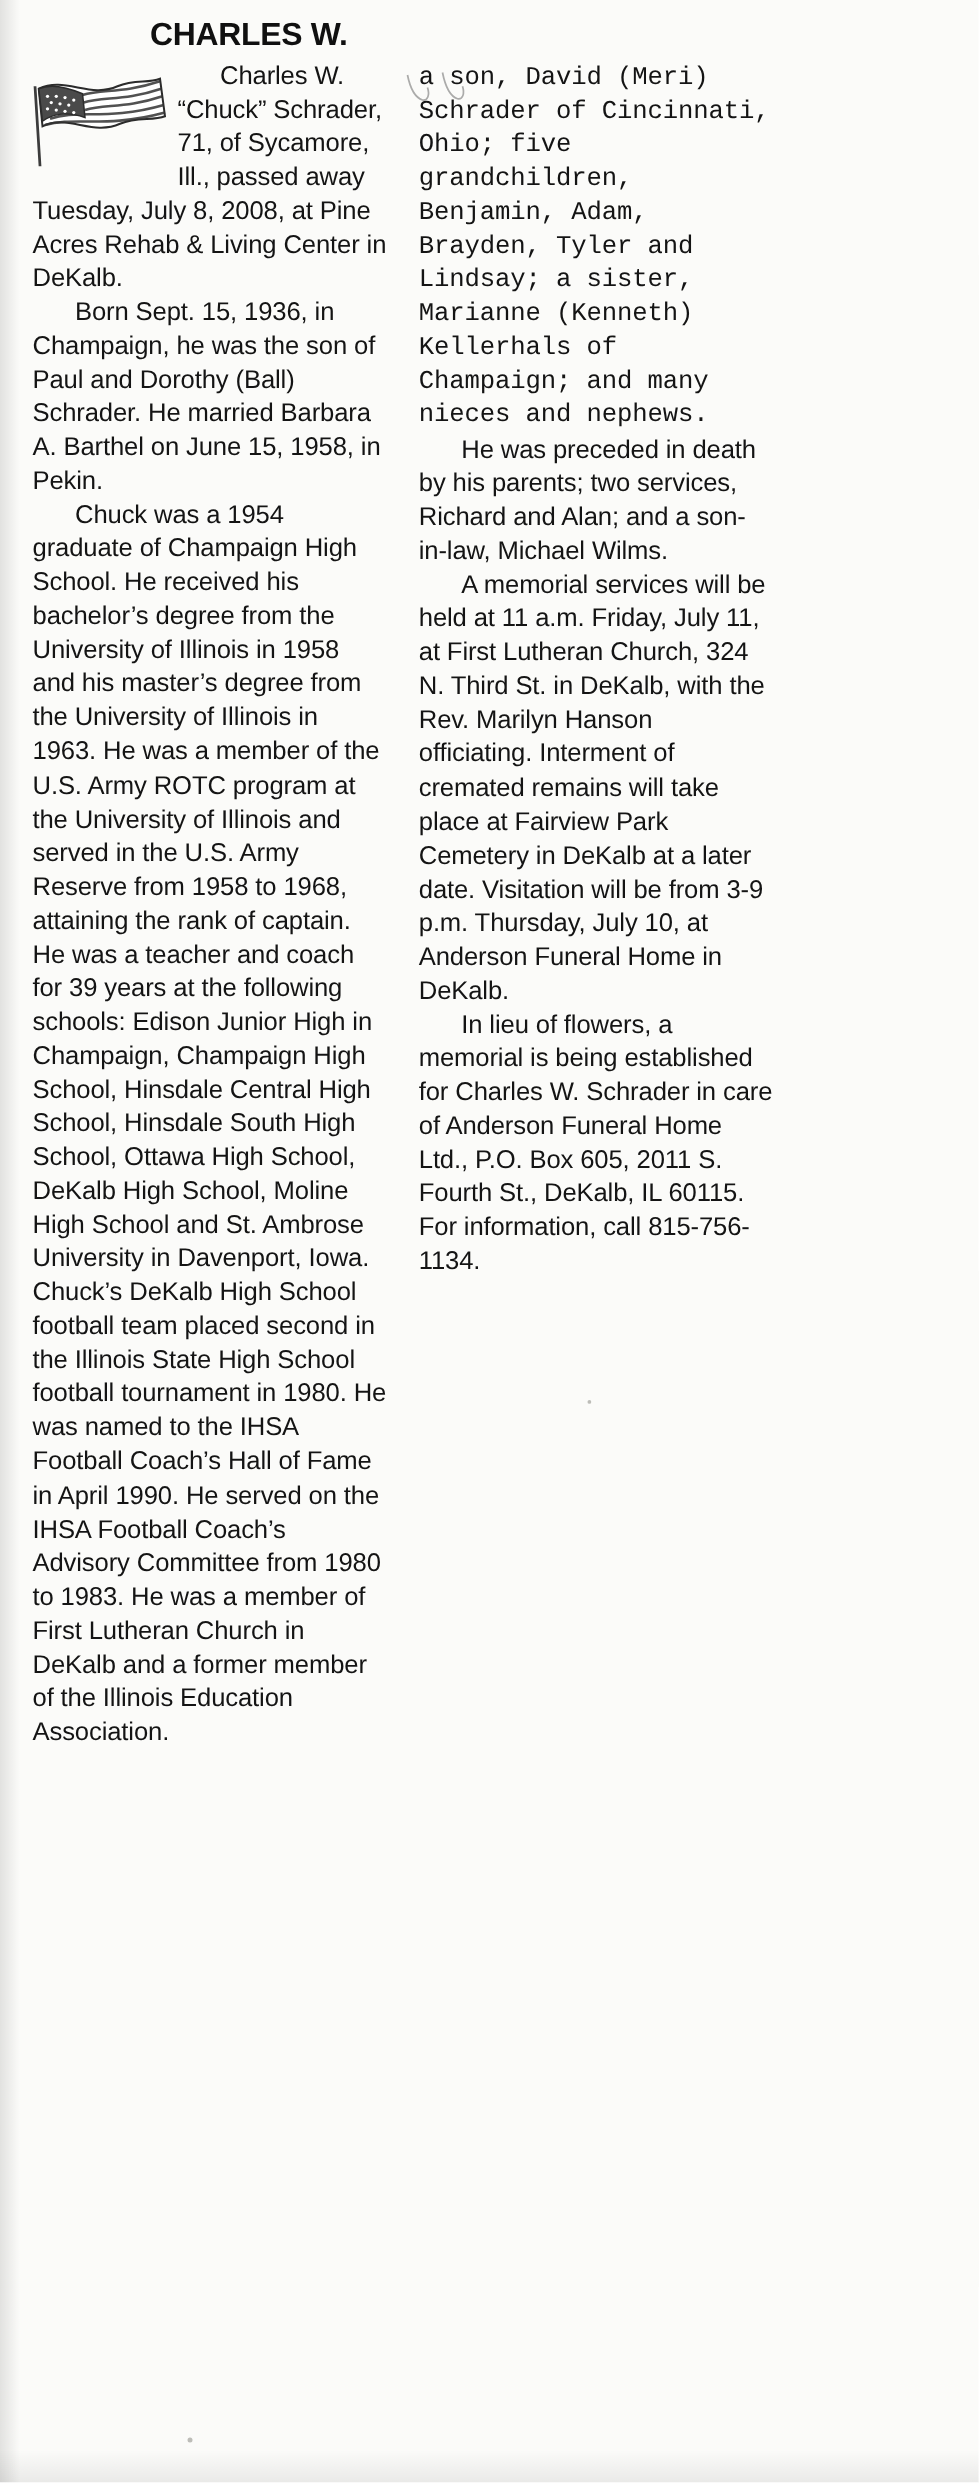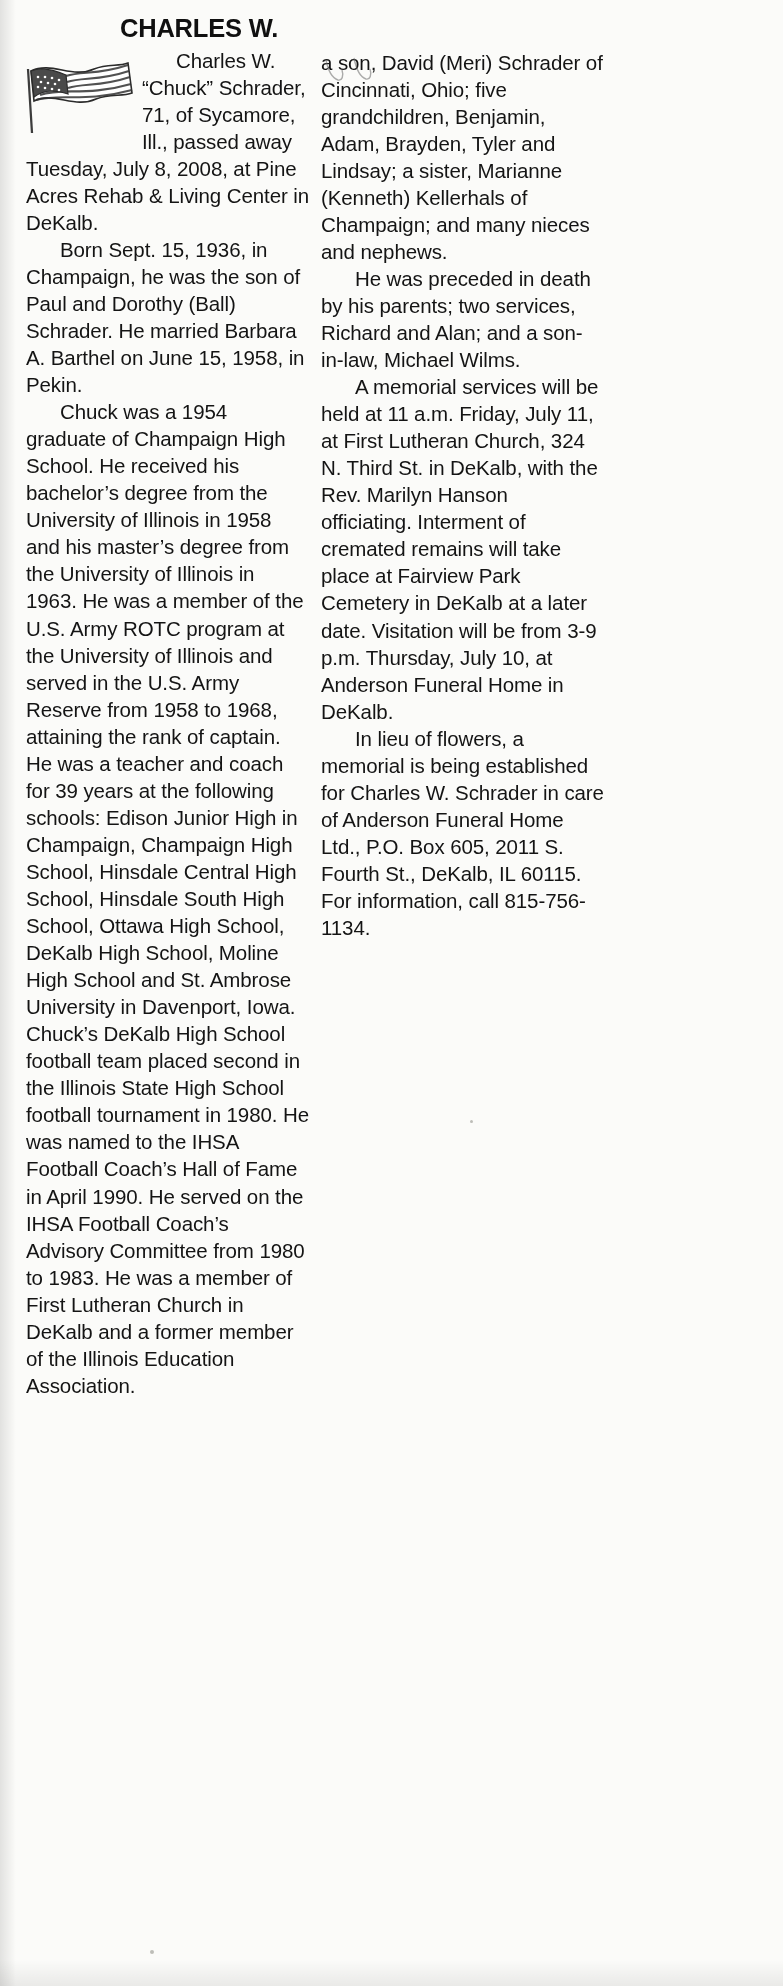--- a/index.html
+++ b/index.html
@@ -40,38 +40,38 @@
     line-height: 1.12;
     font-weight: bold;
     letter-spacing: -0.2px;
     text-align: center;
     color: #101010;
   }
 
   .columns {
     position: relative;
     display: flex;
-    gap: 12px;
+    gap: 26px;
     align-items: flex-start;
   }
 
   .col {
     width: 283px;
     font-size: 20.5px;
     line-height: 1.32;
     color: #141414;
     letter-spacing: -0.1px;
   }
 
   .col p {
     margin: 0;
     text-indent: 34px;
     text-align: left;
   }
-  .col p.noindent { text-indent: 0; }
+  .col p.noindent { text-indent: 0; font-family: Liberation Mono, monospace; }
 
   
   .flag-wrap {
     float: left;
     width: 112px;
     height: 86px;
     margin: 2px 8px 0 -4px;
     shape-outside: margin-box;
   }
   .flag {

